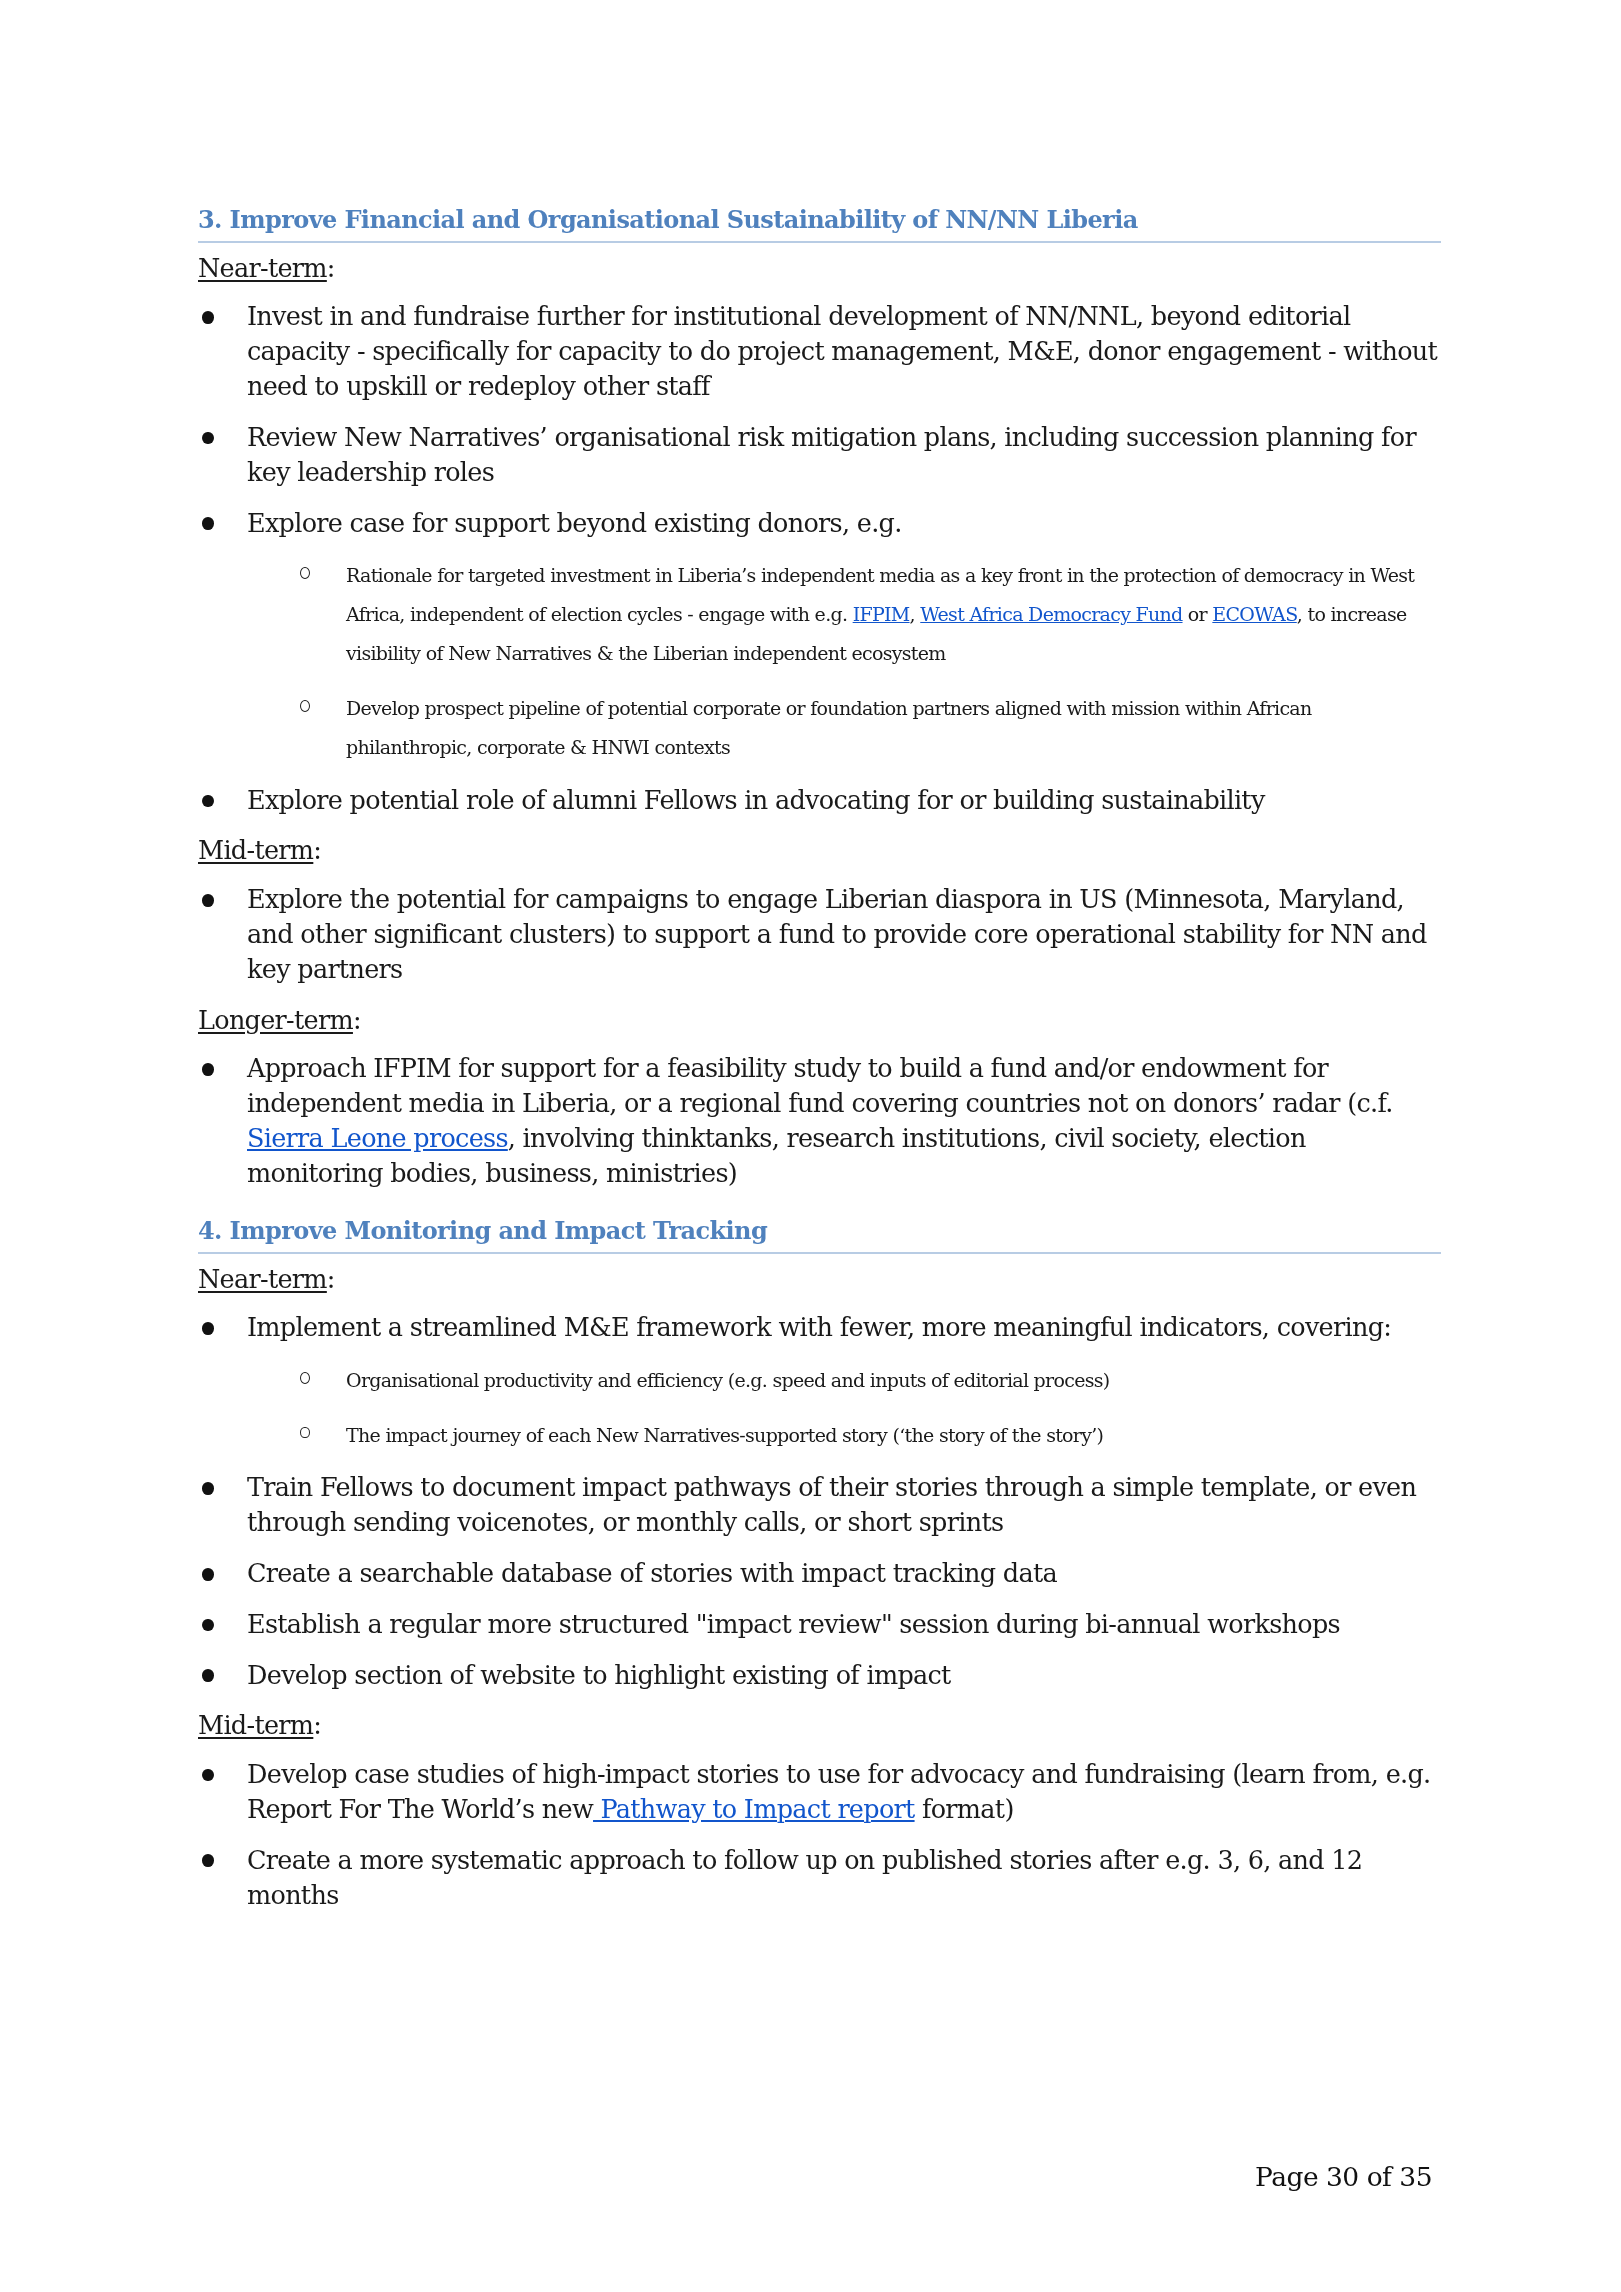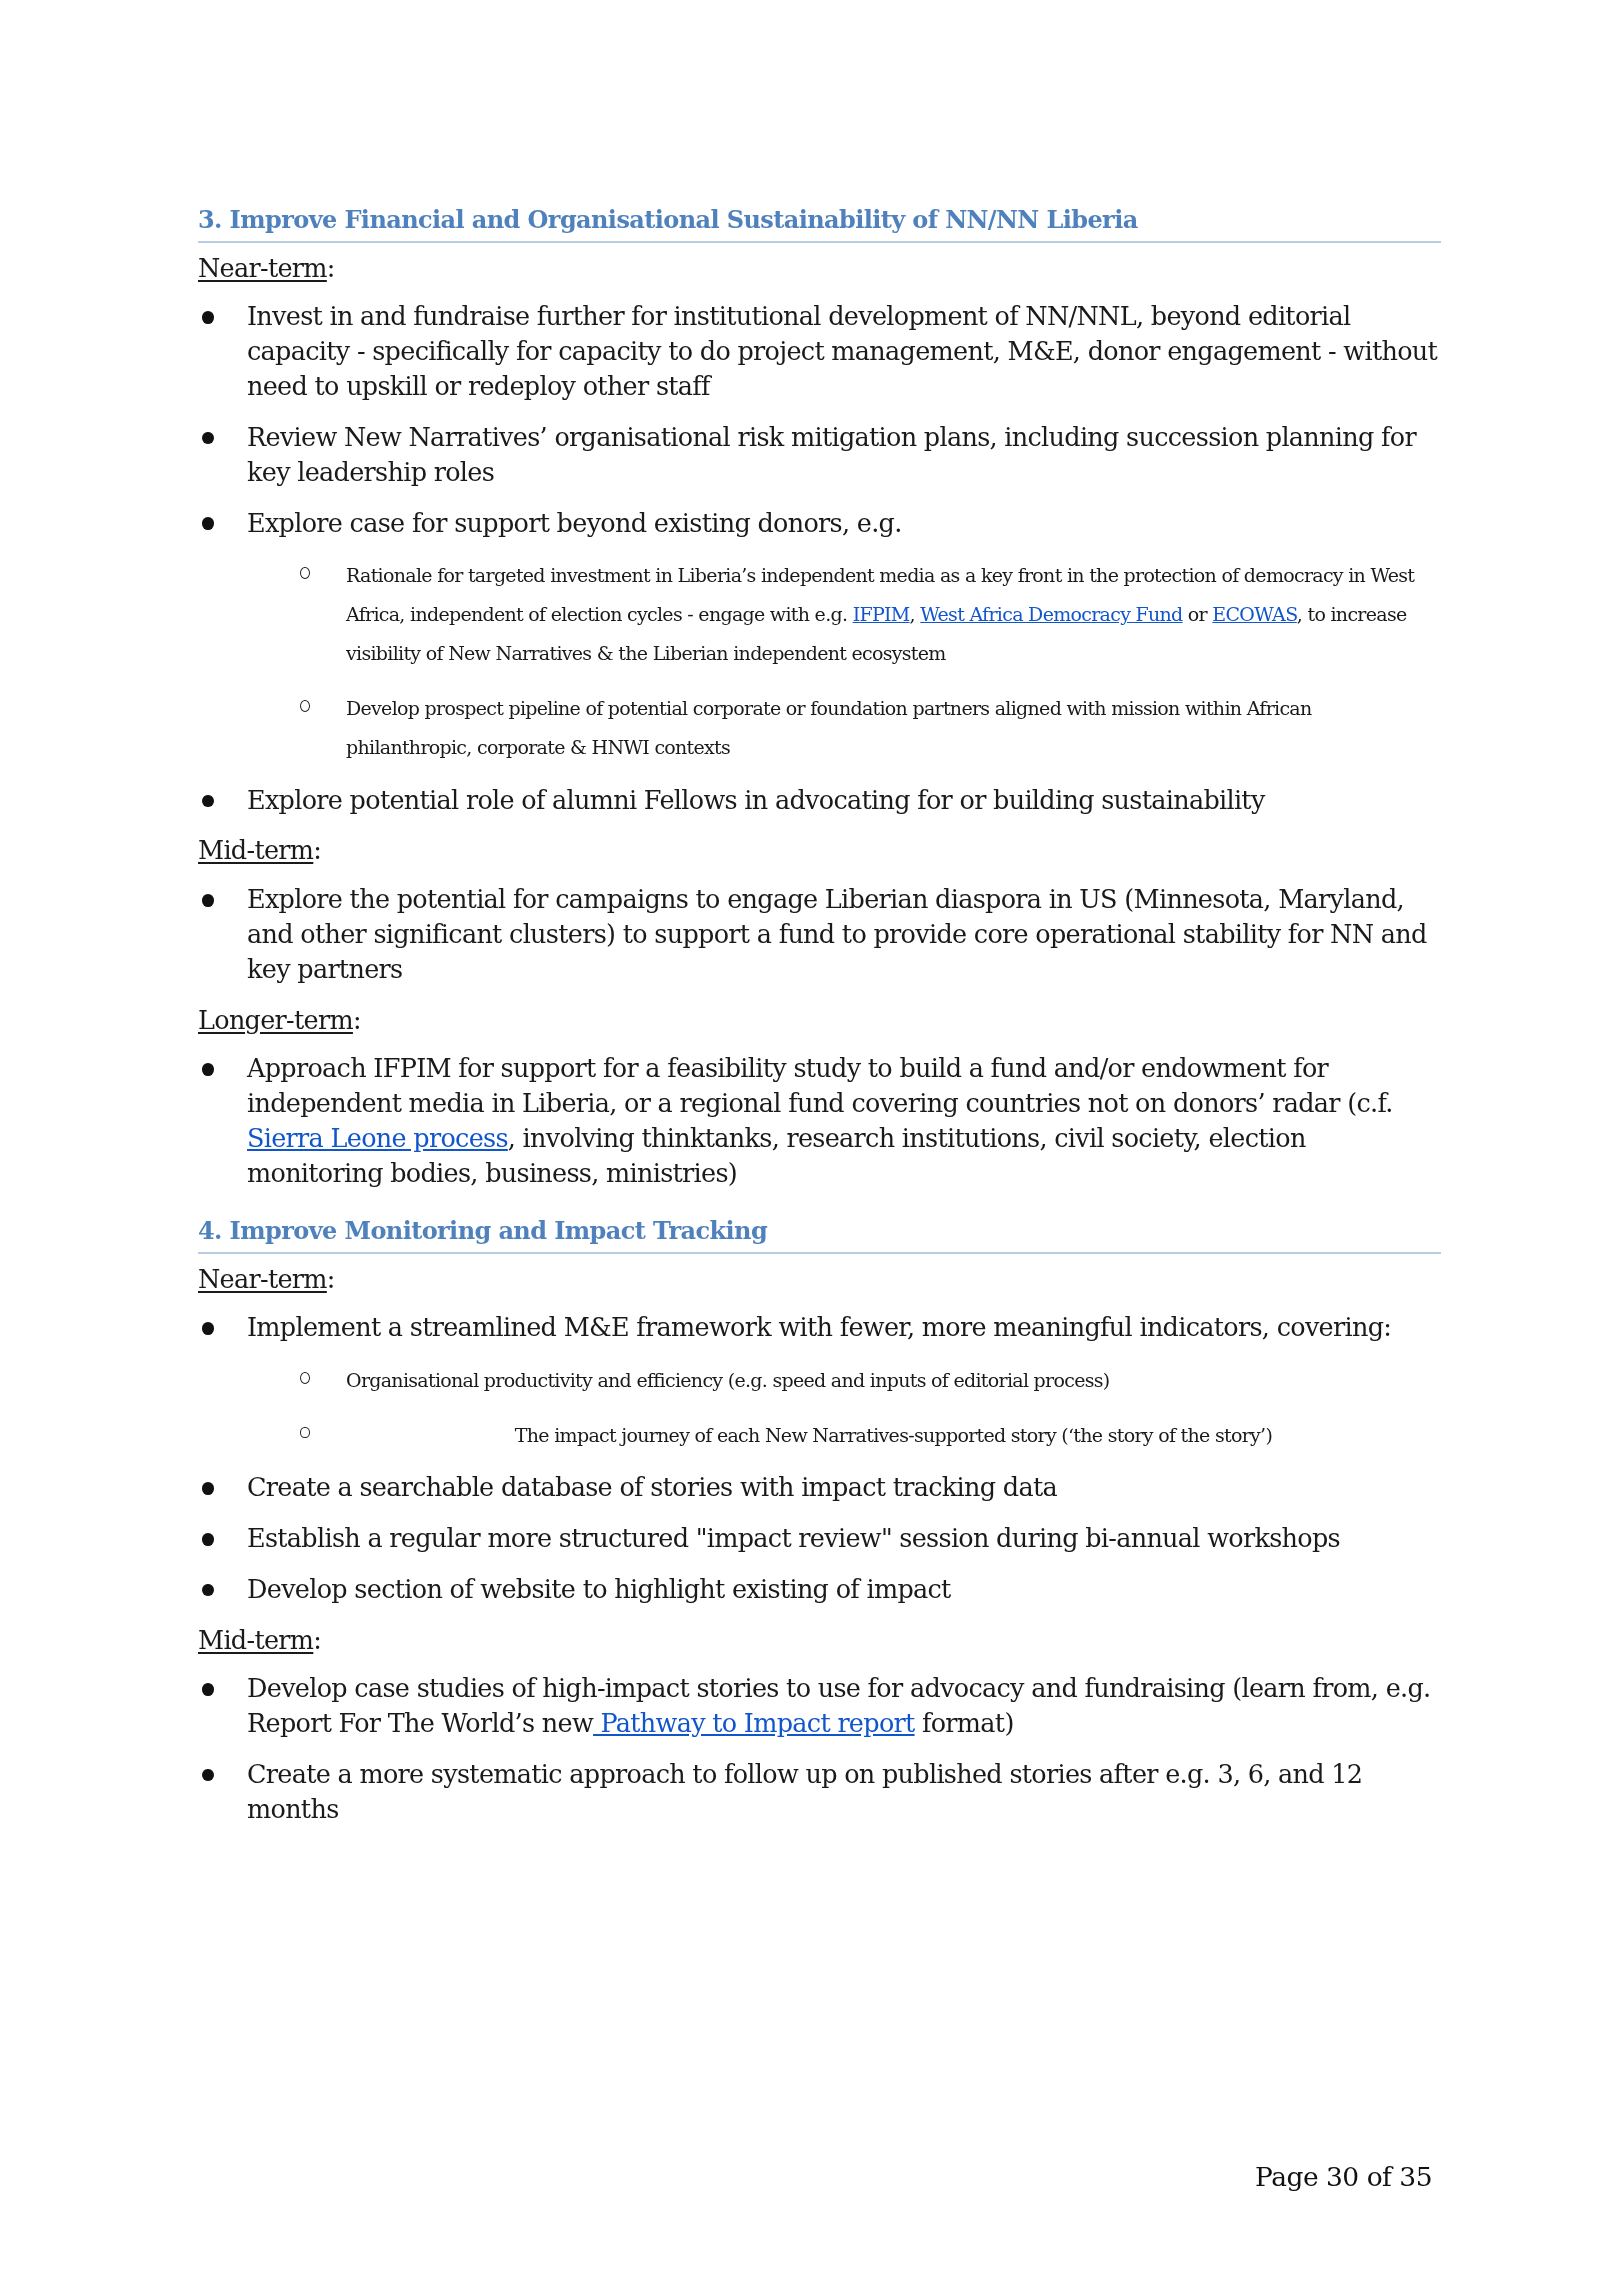--- a/index.html
+++ b/index.html
@@ -55,23 +55,24 @@
     <li class="b1"><span class="dot"></span><span>Approach IFPIM for support for a feasibility study to build a fund and/or endowment for independent media in Liberia, or a regional fund covering countries not on donors’ radar (c.f. </span><a class="lnk" href="#">Sierra Leone process</a><span>, involving thinktanks, research institutions, civil society, election monitoring bodies, business, ministries)</span></li>
   </ul>
 
   <h2 class="h sec2">4. Improve Monitoring and Impact Tracking</h2>
 
   <div class="term"><u>Near-term</u>:</div>
   <ul>
     <li class="b1"><span class="dot"></span><span>Implement a streamlined M&amp;E framework with fewer, more meaningful indicators, covering:</span>
       <ul class="sub" style="margin-left:-49px;">
         <li class="b2"><span class="ring"></span><span>Organisational productivity and efficiency (e.g. speed and inputs of editorial process)</span></li>
-        <li class="b2" style="margin-bottom:0;text-align:center;"><span class="ring"></span><span>The impact journey of each New Narratives-supported story (‘the story of the story’)</span></li>
+        <li class="b2" style="margin-bottom:0;"><span class="ring"></span><span>The impact journey of each New Narratives-supported story (‘the story of the story’)</span></li>
       </ul>
     </li>
+    <li class="b1"><span class="dot"></span><span>Train Fellows to document impact pathways of their stories through a simple template, or even through sending voicenotes, or monthly calls, or short sprints</span></li>
     <li class="b1"><span class="dot"></span><span>Create a searchable database of stories with impact tracking data</span></li>
     <li class="b1"><span class="dot"></span><span>Establish a regular more structured "impact review" session during bi-annual workshops</span></li>
     <li class="b1"><span class="dot"></span><span>Develop section of website to highlight existing of impact</span></li>
   </ul>
 
   <div class="term"><u>Mid-term</u>:</div>
   <ul>
     <li class="b1"><span class="dot"></span><span>Develop case studies of high-impact stories to use for advocacy and fundraising (learn from, e.g. Report For The World’s new</span><a class="lnk" href="#"> Pathway to Impact report</a><span> format)</span></li>
     <li class="b1"><span class="dot"></span><span>Create a more systematic approach to follow up on published stories after e.g. 3, 6, and 12 months</span></li>
   </ul>

